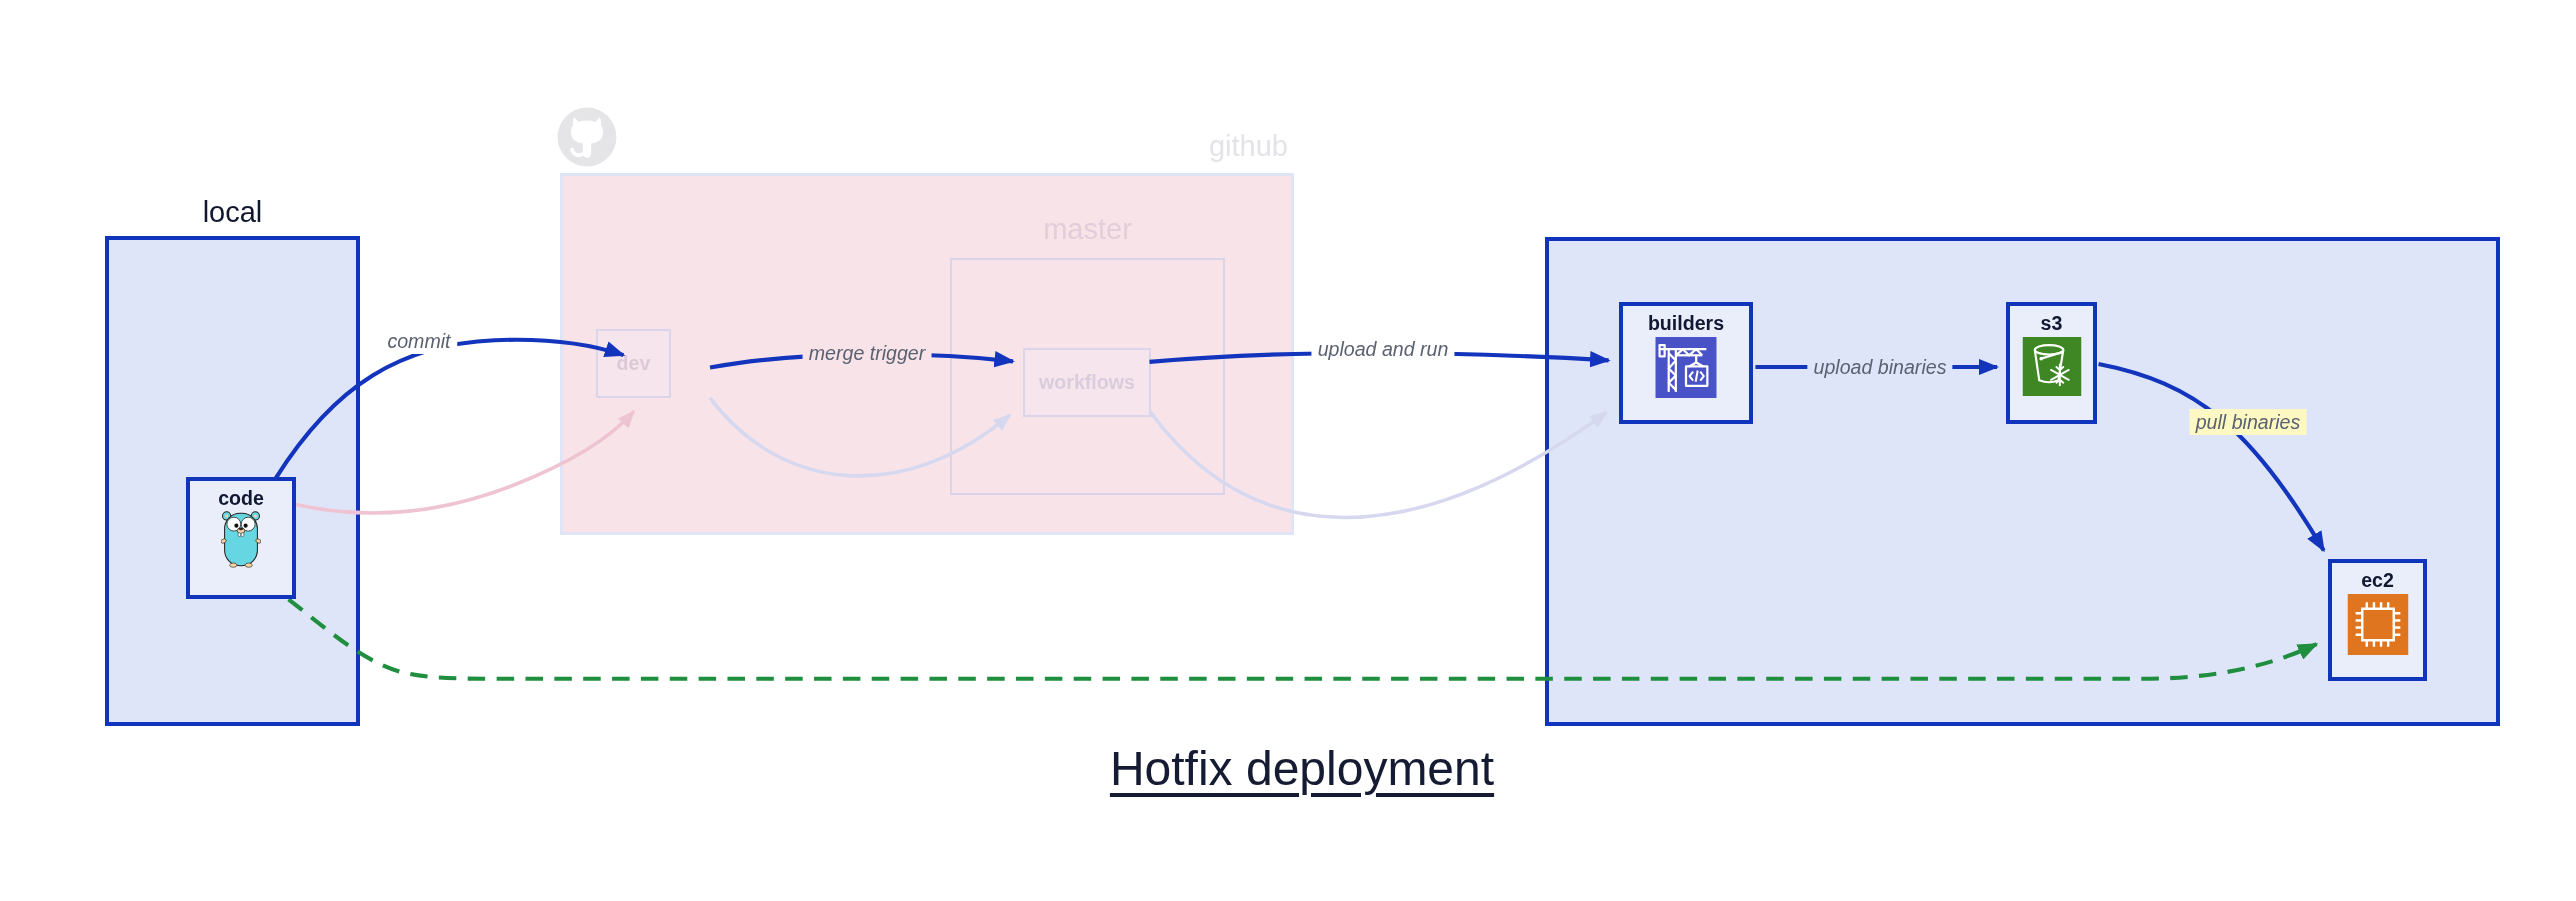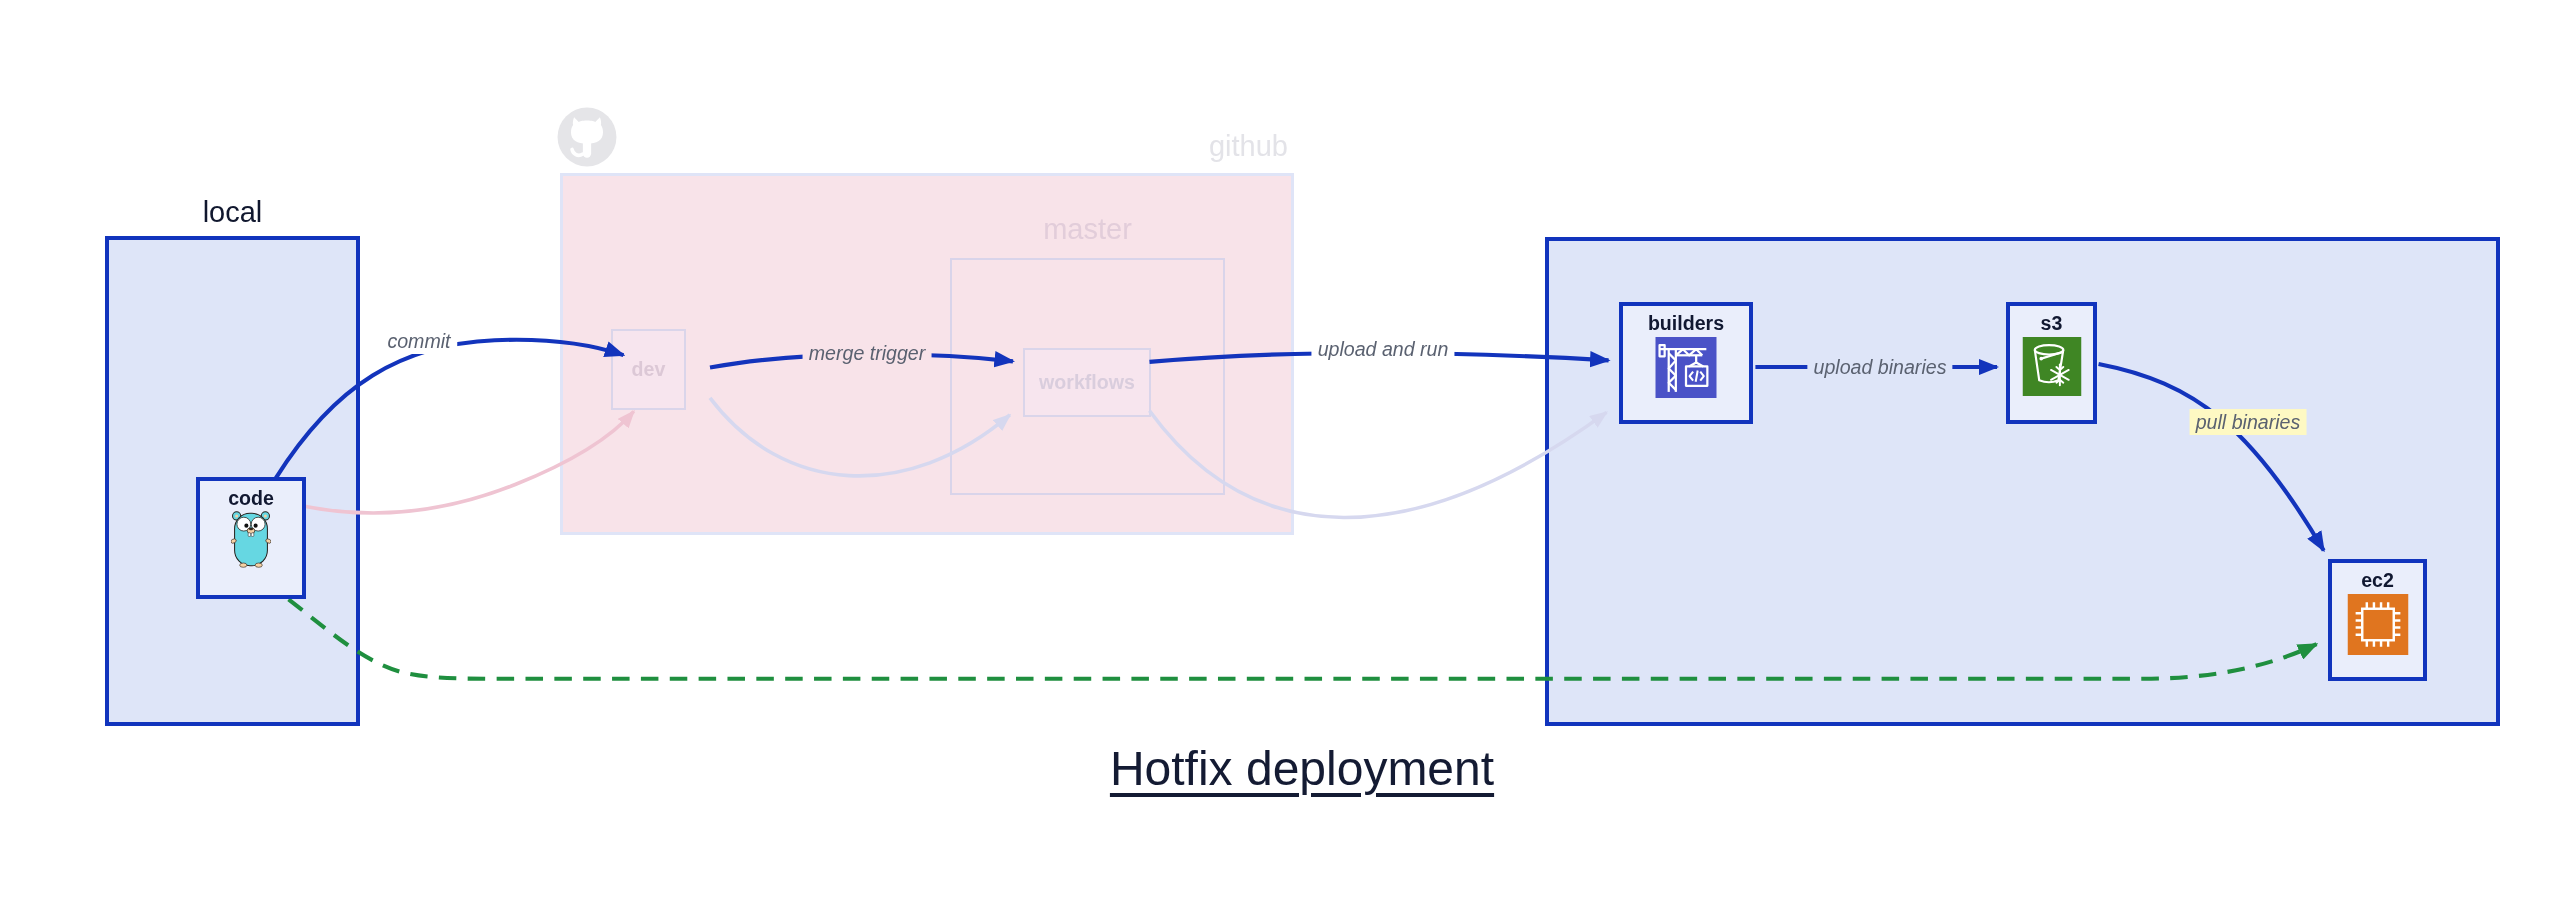--- a/index.html
+++ b/index.html
@@ -15,22 +15,22 @@
 
   .cluster-label{position:absolute; font-size:29px; color:#10172e; z-index:5; line-height:31px;}
   #lbl-local{left:105px; top:197px; width:255px; text-align:center;}
   #lbl-aws{left:1545px; top:197px; width:955px; text-align:center;}
   #lbl-github{left:560px; top:131px; width:728px; text-align:right; color:#e3e3e8; z-index:2;}
   #lbl-master{left:950px; top:214px; width:275px; text-align:center; color:#e2cdda; z-index:2;}
 
   
   .node{position:absolute; box-sizing:border-box; background:#eaeefb; border:4.1px solid #1134bd; z-index:4;}
   .node.faded{background:#f7e5ee; border:2.1px solid #dad5ea; z-index:2;}
-  #n-code{left:196px; top:477px; width:110px; height:122px;}
-  #n-dev{left:611px; top:329px; width:75px; height:81px;}
+  #n-code{left:186px; top:477px; width:110px; height:122px;}
+  #n-dev{left:596px; top:329px; width:75px; height:69px;}
   #n-workflows{left:1023px; top:348px; width:128px; height:69px;}
   #n-builders{left:1619px; top:302px; width:134px; height:122px;}
   #n-s3{left:2006px; top:302px; width:91px; height:122px;}
   #n-ec2{left:2328px; top:559px; width:99px; height:122px;}
 
   .node-label{font-weight:bold; font-size:19.6px; color:#111831; text-align:center; margin-top:6.2px;}
   .node-label.mid{position:absolute; inset:0; display:flex; align-items:center; justify-content:center; margin:0;}
   #n-dev .node-label{color:#dcc8d6;}
   #n-workflows .node-label{color:#d9cddd;}
   .node-icon{position:absolute; left:50%; top:31px; transform:translateX(-50%); z-index:5;}

